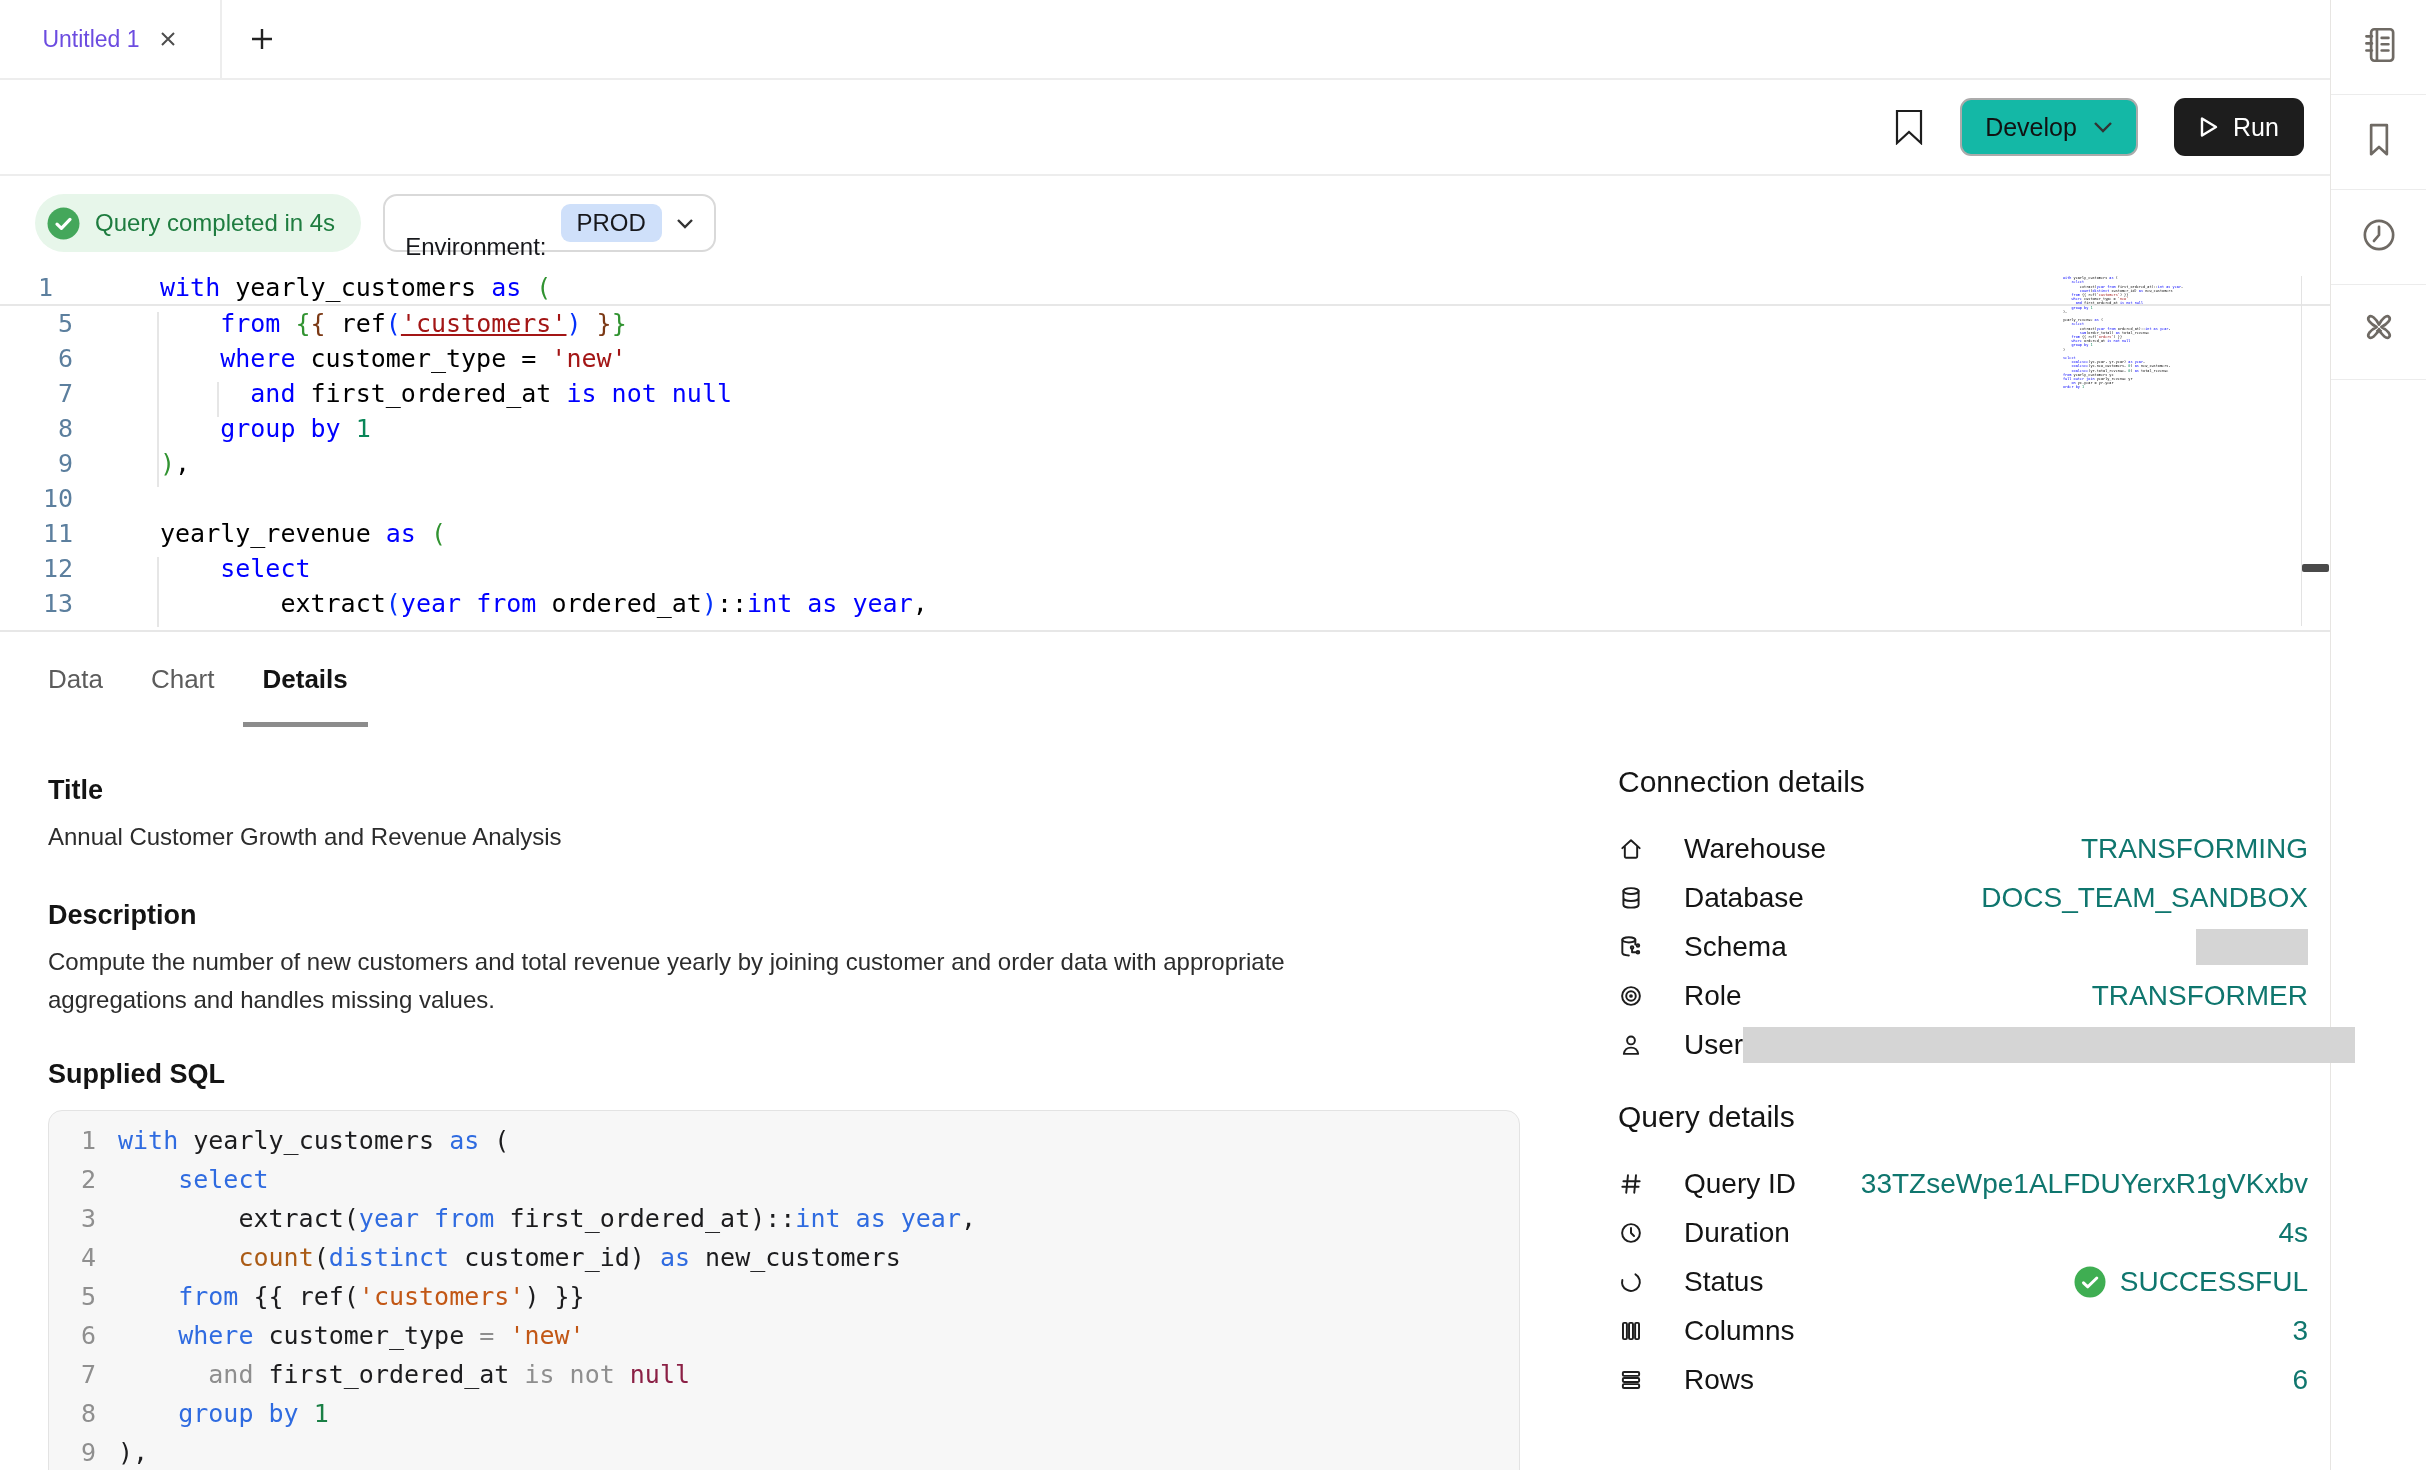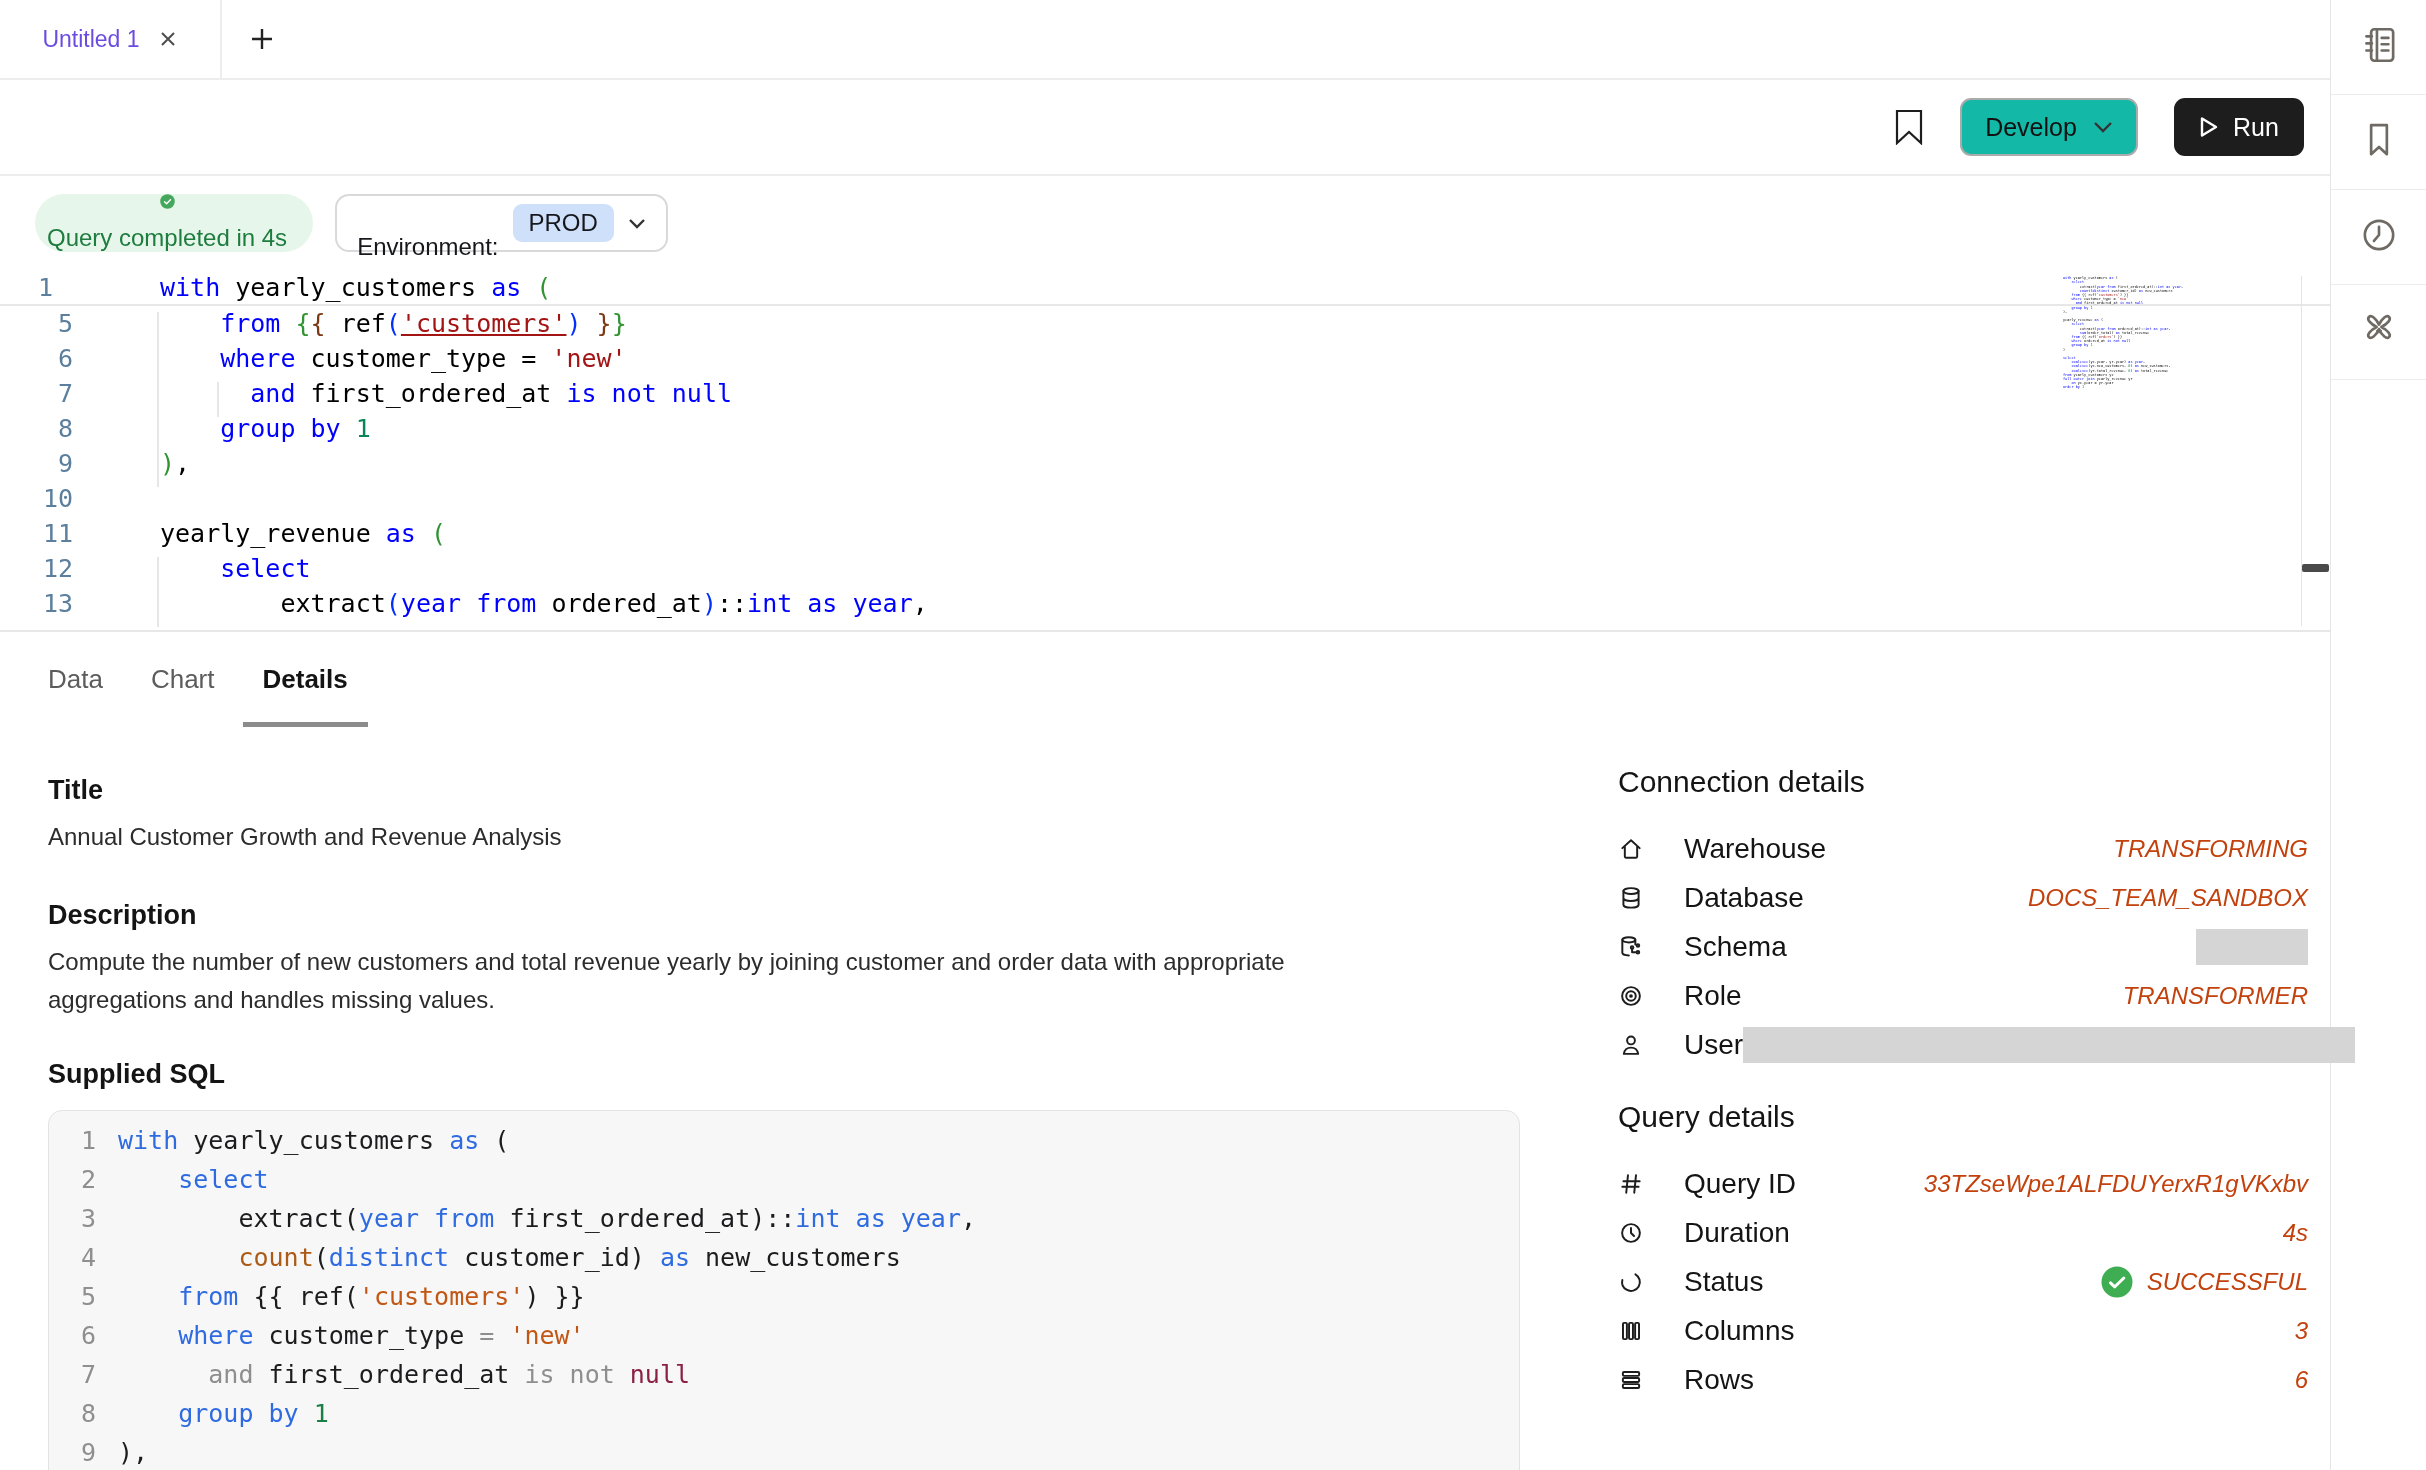--- a/index.html
+++ b/index.html
@@ -24,21 +24,21 @@
   .btn { height:58px; border-radius:11px; display:flex; align-items:center; justify-content:center;
          font-size:25px; cursor:pointer; }
   .btn-develop { width:178px; background:#14b8a6; border:2px solid #ababab; gap:16px; color:#111; }
   .btn-develop svg { width:20px; height:12px; stroke:#333; stroke-width:2.4; fill:none; }
   .btn-run { width:130px; background:#1d1d1d; color:#fff; gap:14px; border:none; font-weight:500; }
   .btn-run svg { width:20px; height:22px; stroke:#fff; stroke-width:2.4; fill:none; }
 
   
   .statusrow { height:94px; display:flex; align-items:center; padding-left:35px; gap:22px; }
   .pill-green { height:58px; background:#e7f6ea; border-radius:29px; display:flex; align-items:center;
-                padding:0 26px 0 12px; gap:15px;flex-direction:column; }
+                padding:0 26px 0 12px; gap:15px; }
   .pill-green .ck { width:33px; height:33px; }
   .pill-green span { color:#1e7c3f; font-size:24px; font-weight:500; }
   .envbox { height:58px; border:2px solid #d9d9d9; border-radius:14px; display:flex; align-items:center;
             padding:0 20px; gap:14px; cursor:pointer; }
   .envbox .envlbl { font-size:24px; color:#17181c;margin-top:48px; }
   .prodpill { background:#cfe0fa; border-radius:9px; padding:5px 16px; font-size:24px; color:#17181c; }
   .envbox svg { width:18px; height:11px; stroke:#333; stroke-width:2.4; fill:none; }
 
   
   .editor { position:relative; height:362px; border-bottom:2px solid #e7e7e7;
@@ -97,22 +97,22 @@
   .sqlblock .d { color:#1c1c1e; }
 
   .dright { position:absolute; left:1618px; top:35px; width:690px; }
   .drh { font-size:30px; font-weight:400; color:#141414; line-height:40px; }
   .drows { margin-top:22px; margin-bottom:28px; }
   .drow { height:49px; display:flex; align-items:center; }
   .dicon { width:26px; height:26px; margin-right:16px; display:flex; align-items:center; }
   .dicon svg { width:26px; height:26px; stroke:#1d1d1d; stroke-width:1.8; fill:none;
                stroke-linecap:round; stroke-linejoin:round; }
   .dlabel { font-size:28px; color:#141414;margin-left:24px; }
-  .dval { flex:1; text-align:right; font-size:24px; color:#c2410c; display:flex;
-          justify-content:flex-end; align-items:center; gap:14px;font-style:italic; }
+  .dval { flex:1; text-align:right; font-size:28px; color:#0f766e; display:flex;
+          justify-content:flex-end; align-items:center; gap:14px; }
   .redact { display:inline-block; height:36px; background:#d5d5d5; }
   .stck { width:32px; height:32px; }
 
   
   .sidebar { width:96px; border-left:1.5px solid #e7e5e2; display:flex; flex-direction:column; }
   .scell { height:95px; border-bottom:1.5px solid #ececec; display:flex; align-items:center;
            justify-content:center; cursor:pointer; }
   .scell svg { width:44px; height:44px; stroke:#6f6a64; stroke-width:1.7; fill:none;
                stroke-linecap:round; stroke-linejoin:round; }
 </style>

